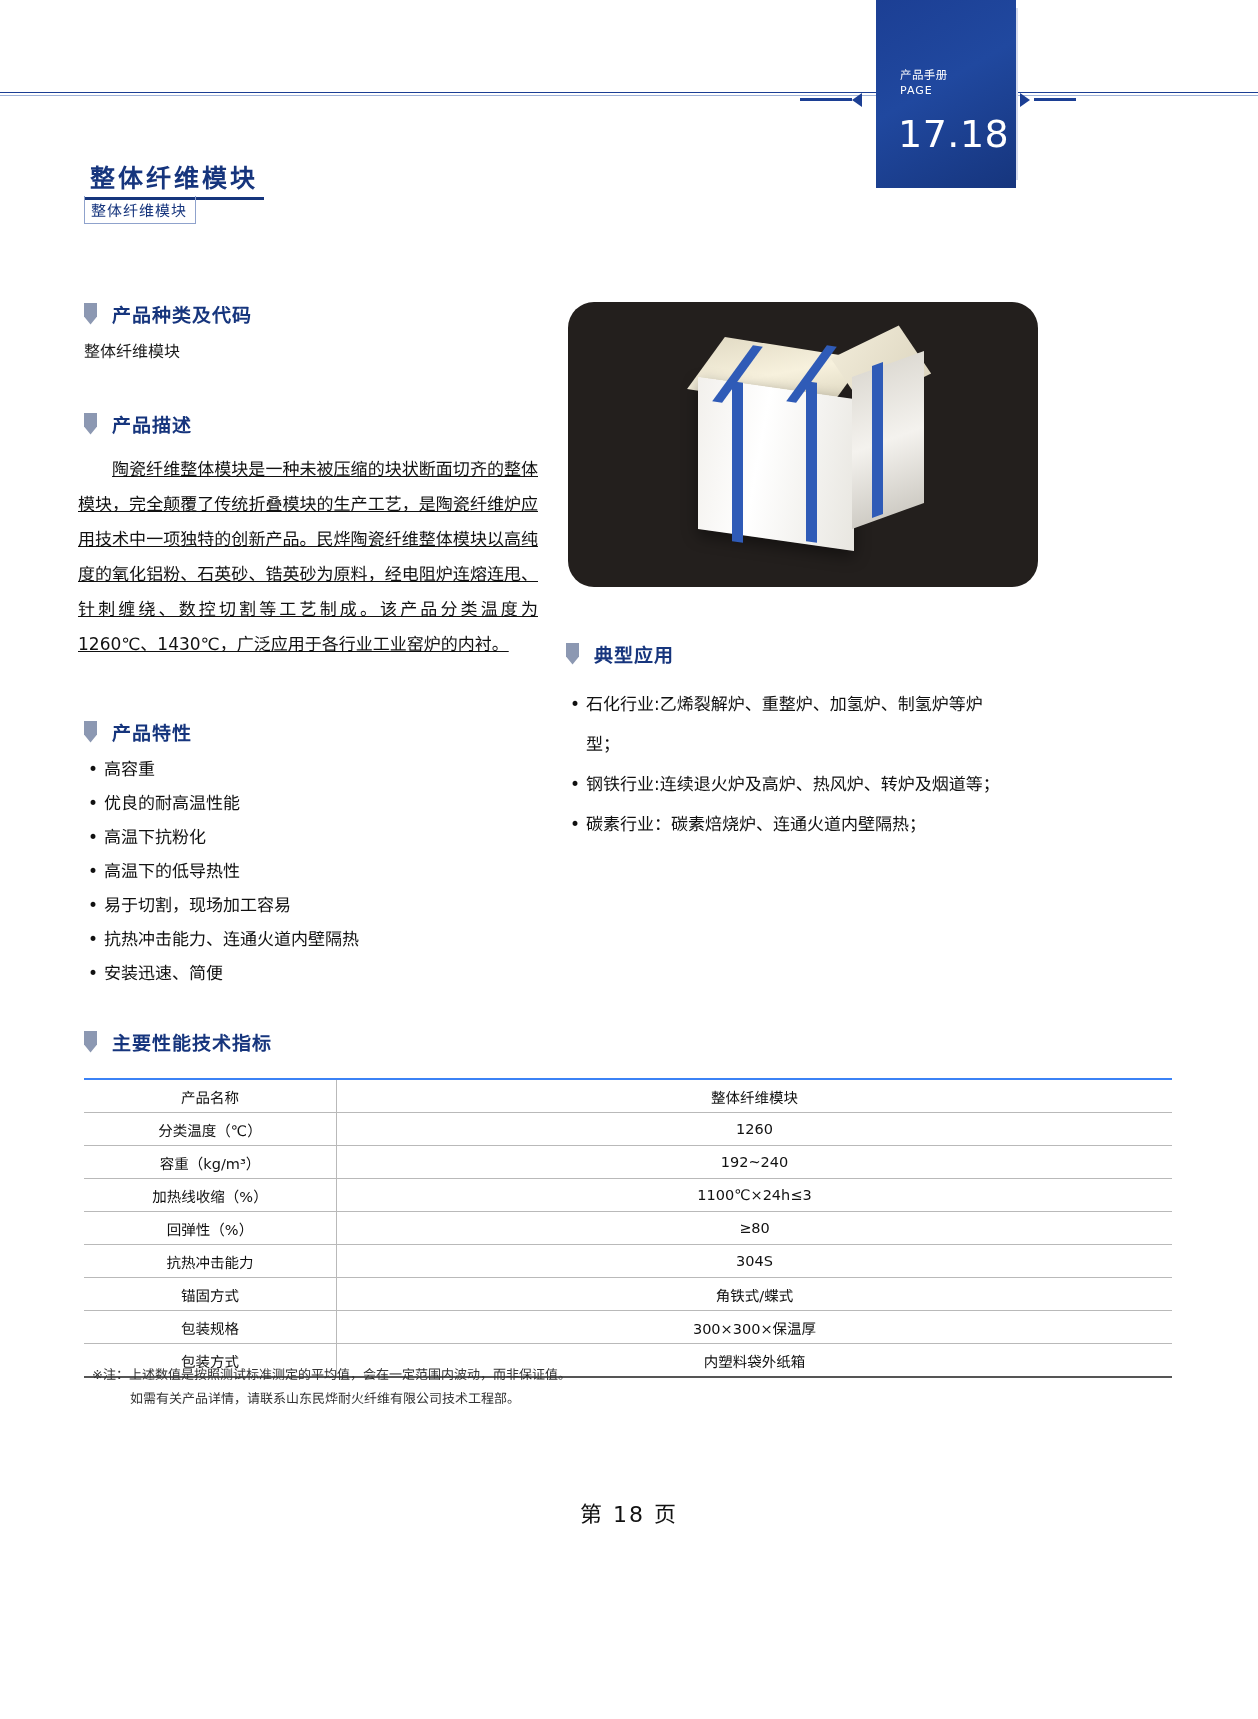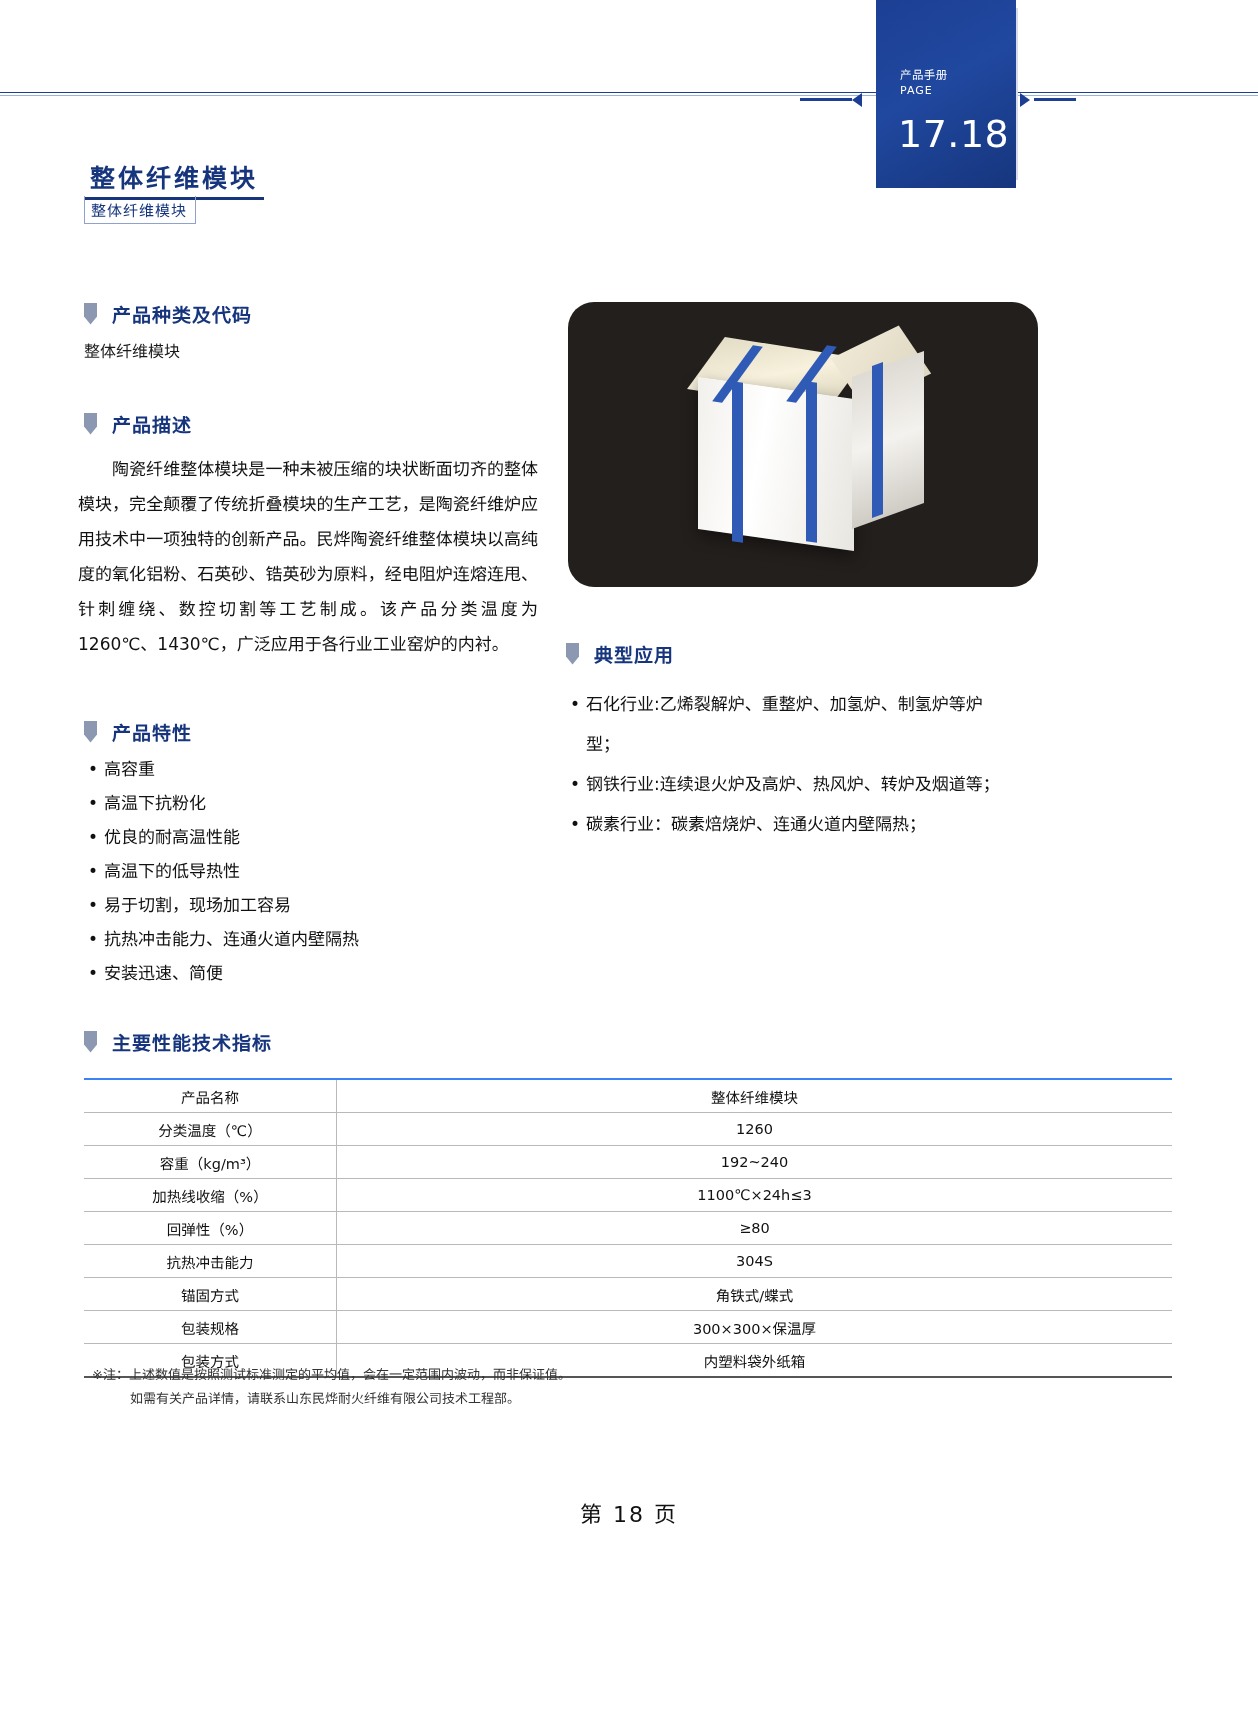--- a/index.html
+++ b/index.html
@@ -334,30 +334,30 @@
 <div class="sect" style="left:84px; top:300px;">
   <span class="flag"></span>
   <span class="sect-title">产品种类及代码</span>
 </div>
 <div class="plain" style="left:84px; top:338px;">整体纤维模块</div>
 
 <div class="sect" style="left:84px; top:410px;">
   <span class="flag"></span>
   <span class="sect-title">产品描述</span>
 </div>
-<div class="para" style="left:78px; top:452px;"><span class="indent"></span><span>陶瓷纤维整体模块是一种未被压缩的块状断面切齐的整体模块，完全颠覆了传统折叠模块的生产工艺，是陶瓷纤维炉应用技术中一项独特的创新产品。民烨陶瓷纤维整体模块以高纯度的氧化铝粉、石英砂、锆英砂为原料，经电阻炉连熔连甩、针刺缠绕、数控切割等工艺制成。该产品分类温度为 1260℃、1430℃，广泛应用于各行业工业窑炉的内衬。</span></div>
+<div class="para" style="left:78px; top:452px;text-decoration:underline;"><span class="indent"></span><span>陶瓷纤维整体模块是一种未被压缩的块状断面切齐的整体模块，完全颠覆了传统折叠模块的生产工艺，是陶瓷纤维炉应用技术中一项独特的创新产品。民烨陶瓷纤维整体模块以高纯度的氧化铝粉、石英砂、锆英砂为原料，经电阻炉连熔连甩、针刺缠绕、数控切割等工艺制成。该产品分类温度为 1260℃、1430℃，广泛应用于各行业工业窑炉的内衬。</span></div>
 
 <div class="sect" style="left:84px; top:718px;">
   <span class="flag"></span>
   <span class="sect-title">产品特性</span>
 </div>
 <ul class="bullets" style="left:88px; top:752px; width:460px;">
   <li>高容重</li>
+  <li>优良的耐高温性能</li>
   <li>高温下抗粉化</li>
-  <li>优良的耐高温性能</li>
   <li>高温下的低导热性</li>
   <li>易于切割，现场加工容易</li>
   <li>抗热冲击能力、连通火道内壁隔热</li>
   <li>安装迅速、简便</li>
 </ul>
 
 <div class="photo">
   <div class="box-wrap">
     <div class="box-top"></div>
     <div class="box-top2"></div>

